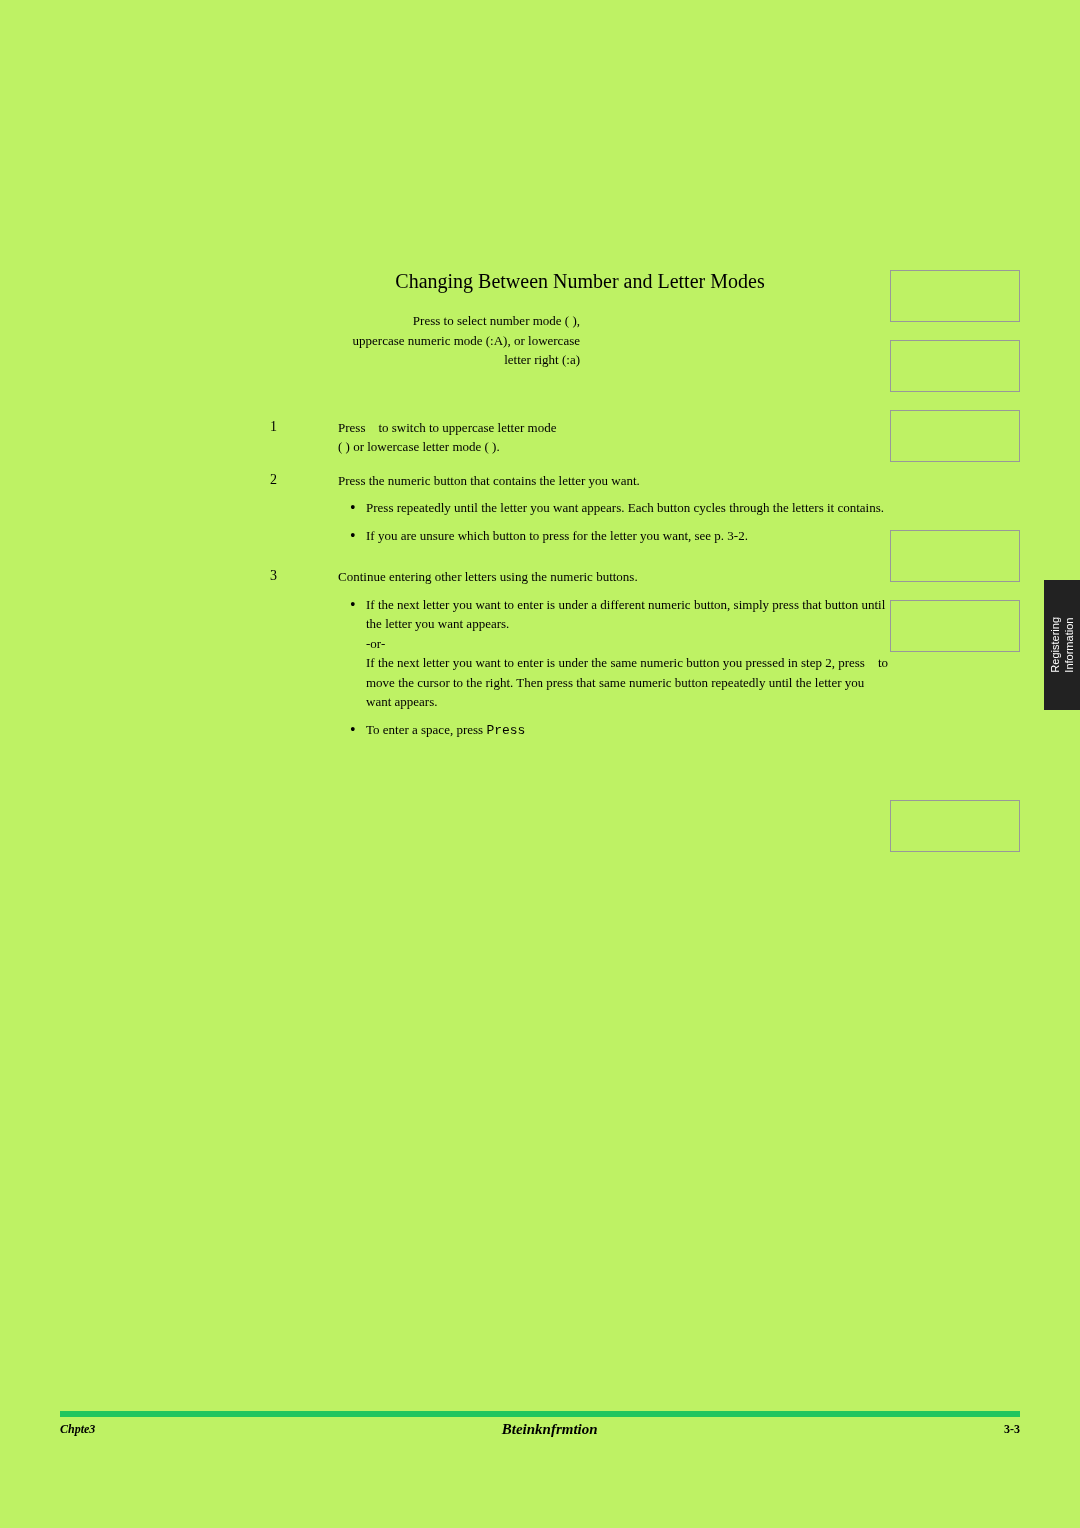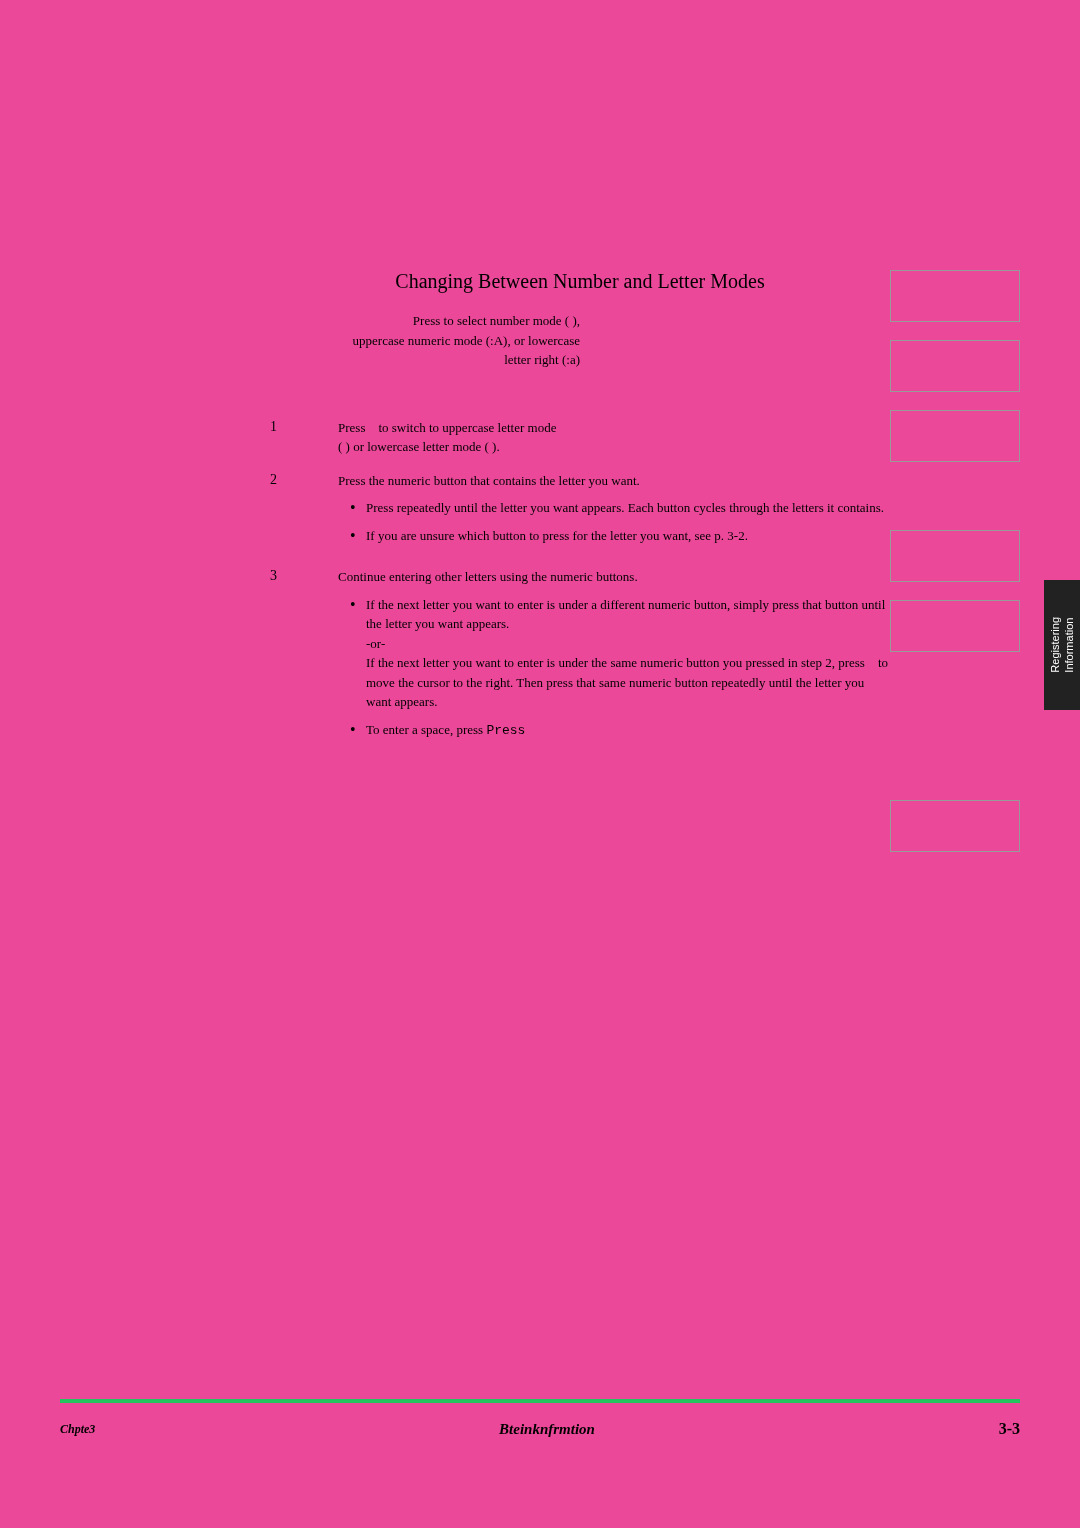--- a/index.html
+++ b/index.html
@@ -13,21 +13,21 @@
       font-family: 'Times New Roman', Times, serif;
       width: 1080px;
       min-height: 1528px;
       position: relative;
       overflow-x: hidden;
     }
 
     .page-container {
       width: 1080px;
       min-height: 1528px;
-      background: #ec4899;
+      background: #bef264;
       position: relative;
       padding: 0;
     }
 
     
     .main-content {
       position: absolute;
       left: 270px;
       top: 270px;
       width: 620px;
@@ -153,41 +153,41 @@
       height: 52px;
       border: 1px solid #999;
     }
 
     
     .page-footer {
       position: absolute;
       bottom: 90px;
       left: 60px;
       right: 60px;
-      border-top: 4px solid #22c55e;
-      padding-top: 17px;
+      border-top: 6px solid #22c55e;
+      padding-top: 4px;
       display: flex;
       justify-content: space-between;
       align-items: center;
     }
 
     .footer-left {
       font-size: 12px;
       font-style: italic;
       font-weight: bold;
     }
 
     .footer-center {
       font-size: 15px;
       font-style: italic;
       font-weight: bold;
     }
 
     .footer-right {
-      font-size: 16px;
+      font-size: 12px;
       font-weight: bold;
     }
 
     
     .mono {
       font-family: 'Courier New', Courier, monospace;
       font-size: 13px;
     }
   </style>
 </head>

